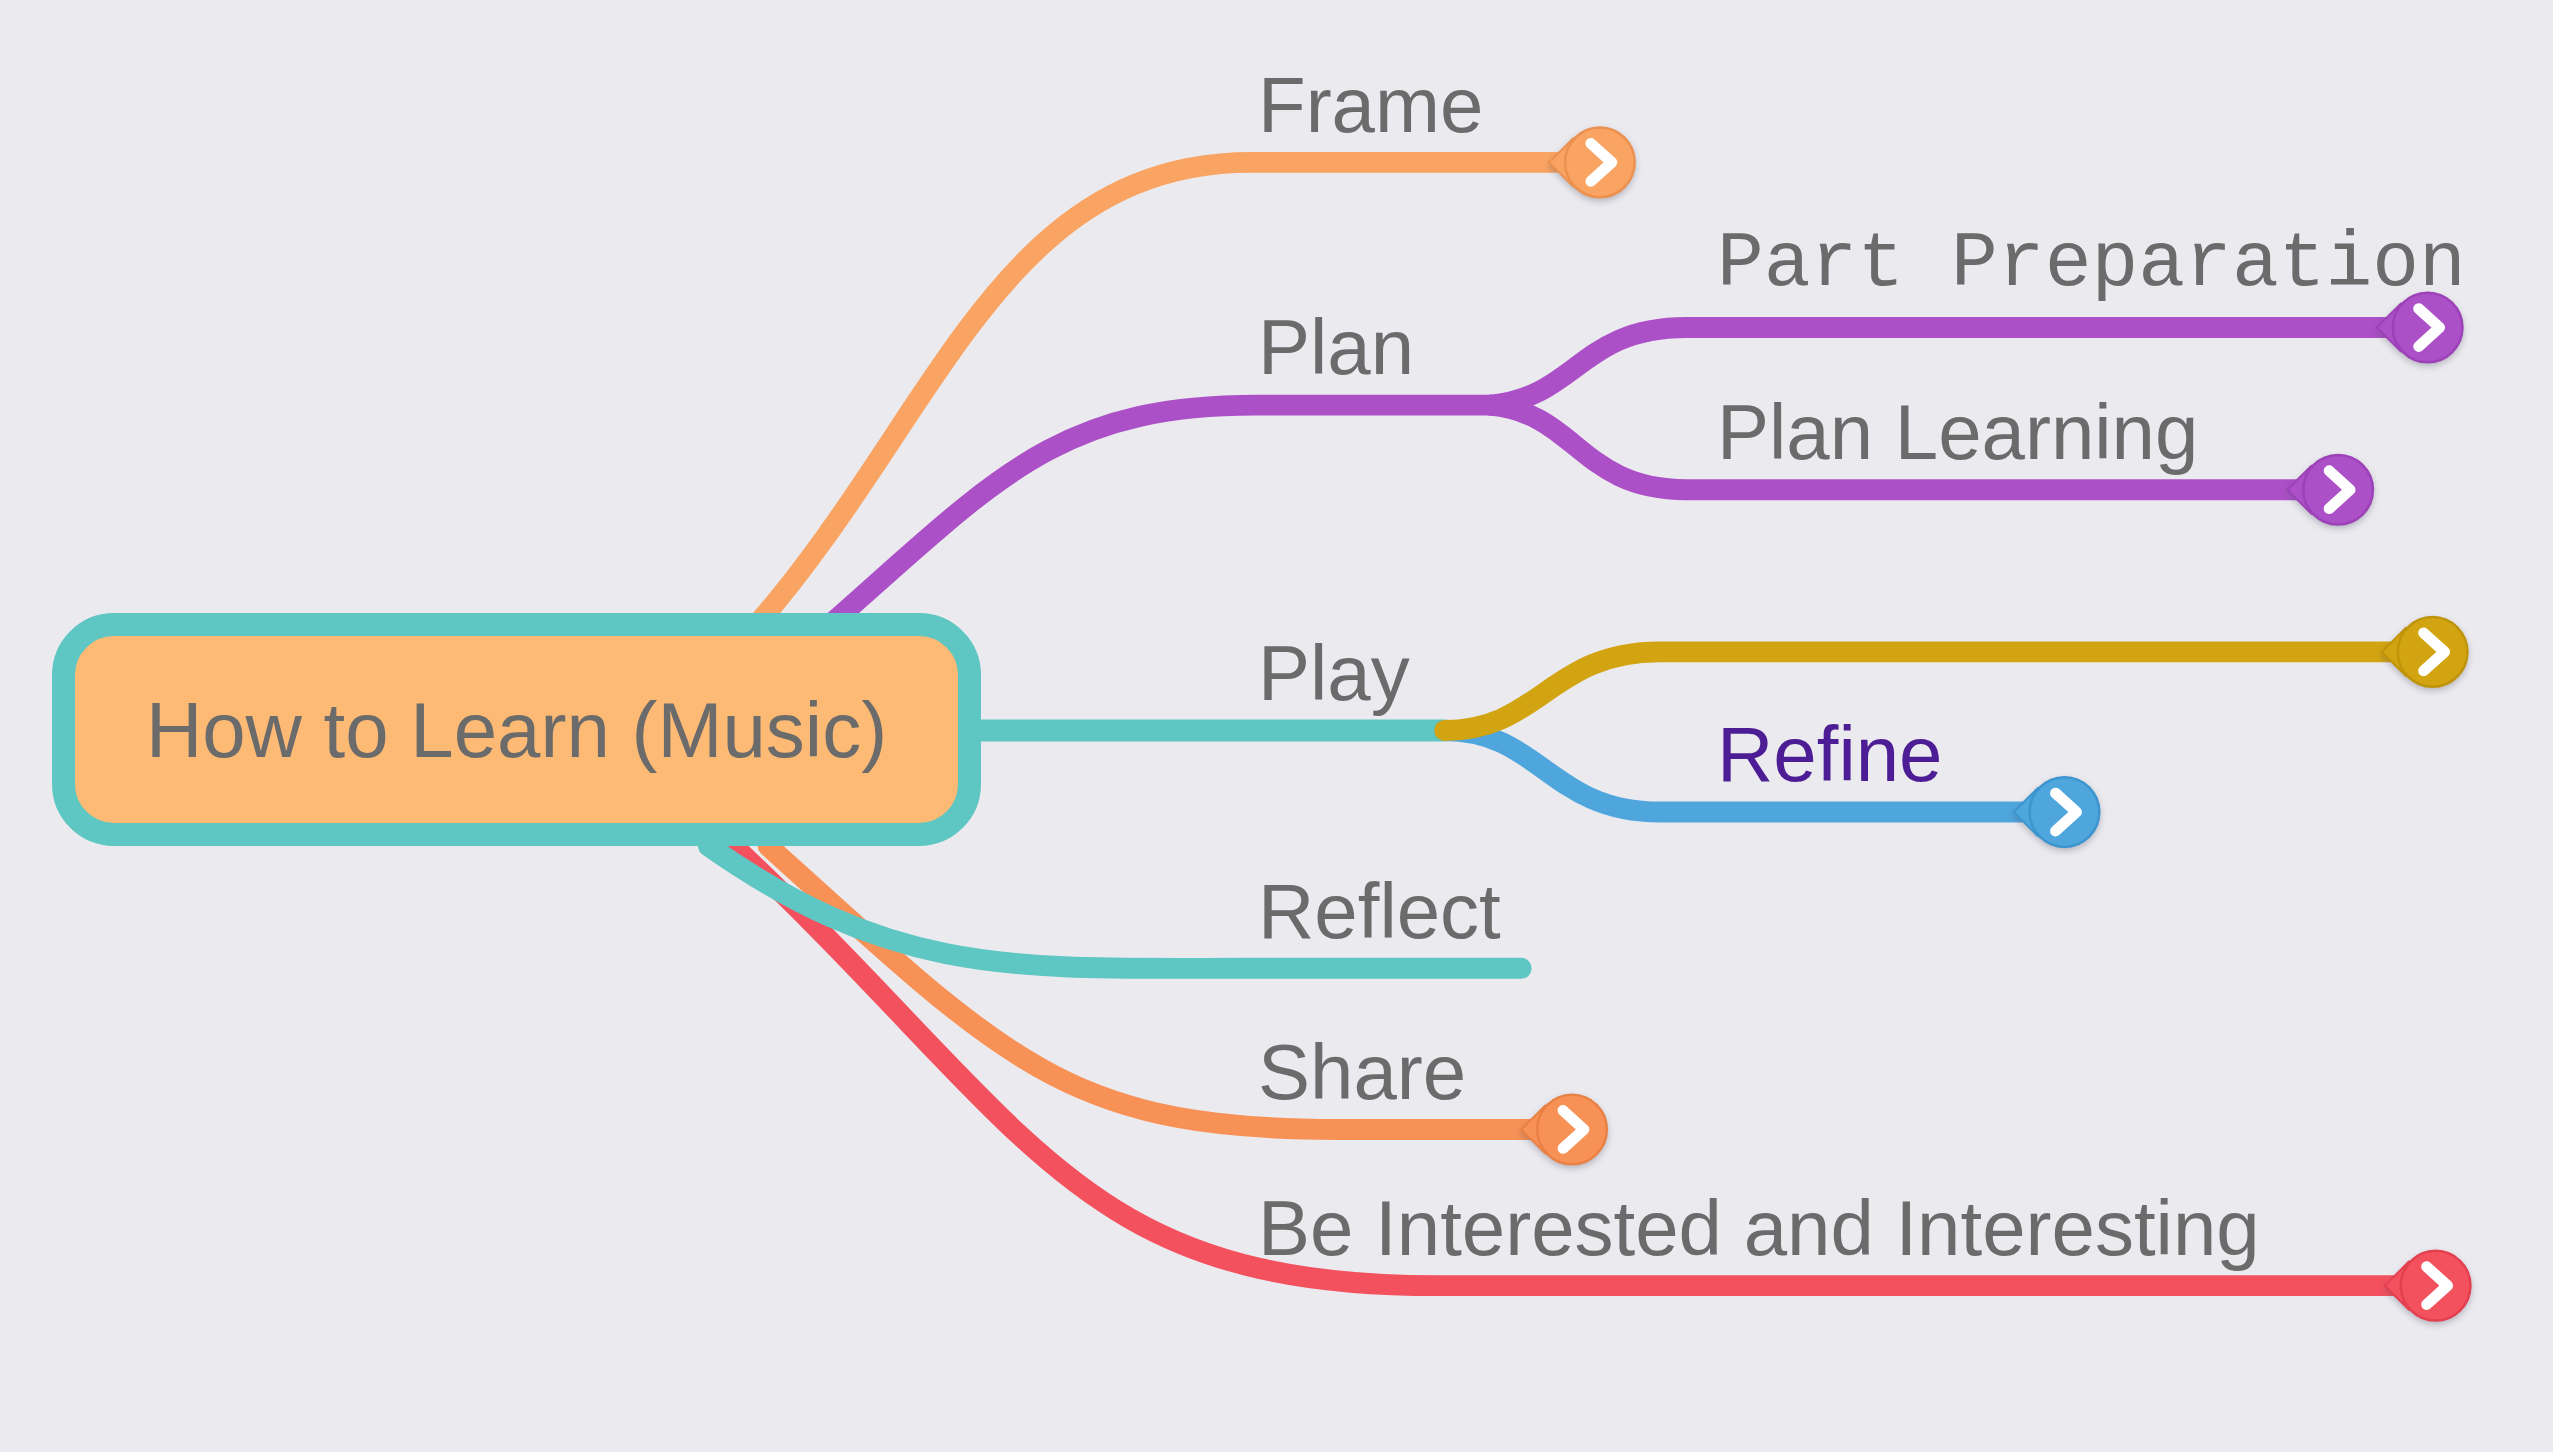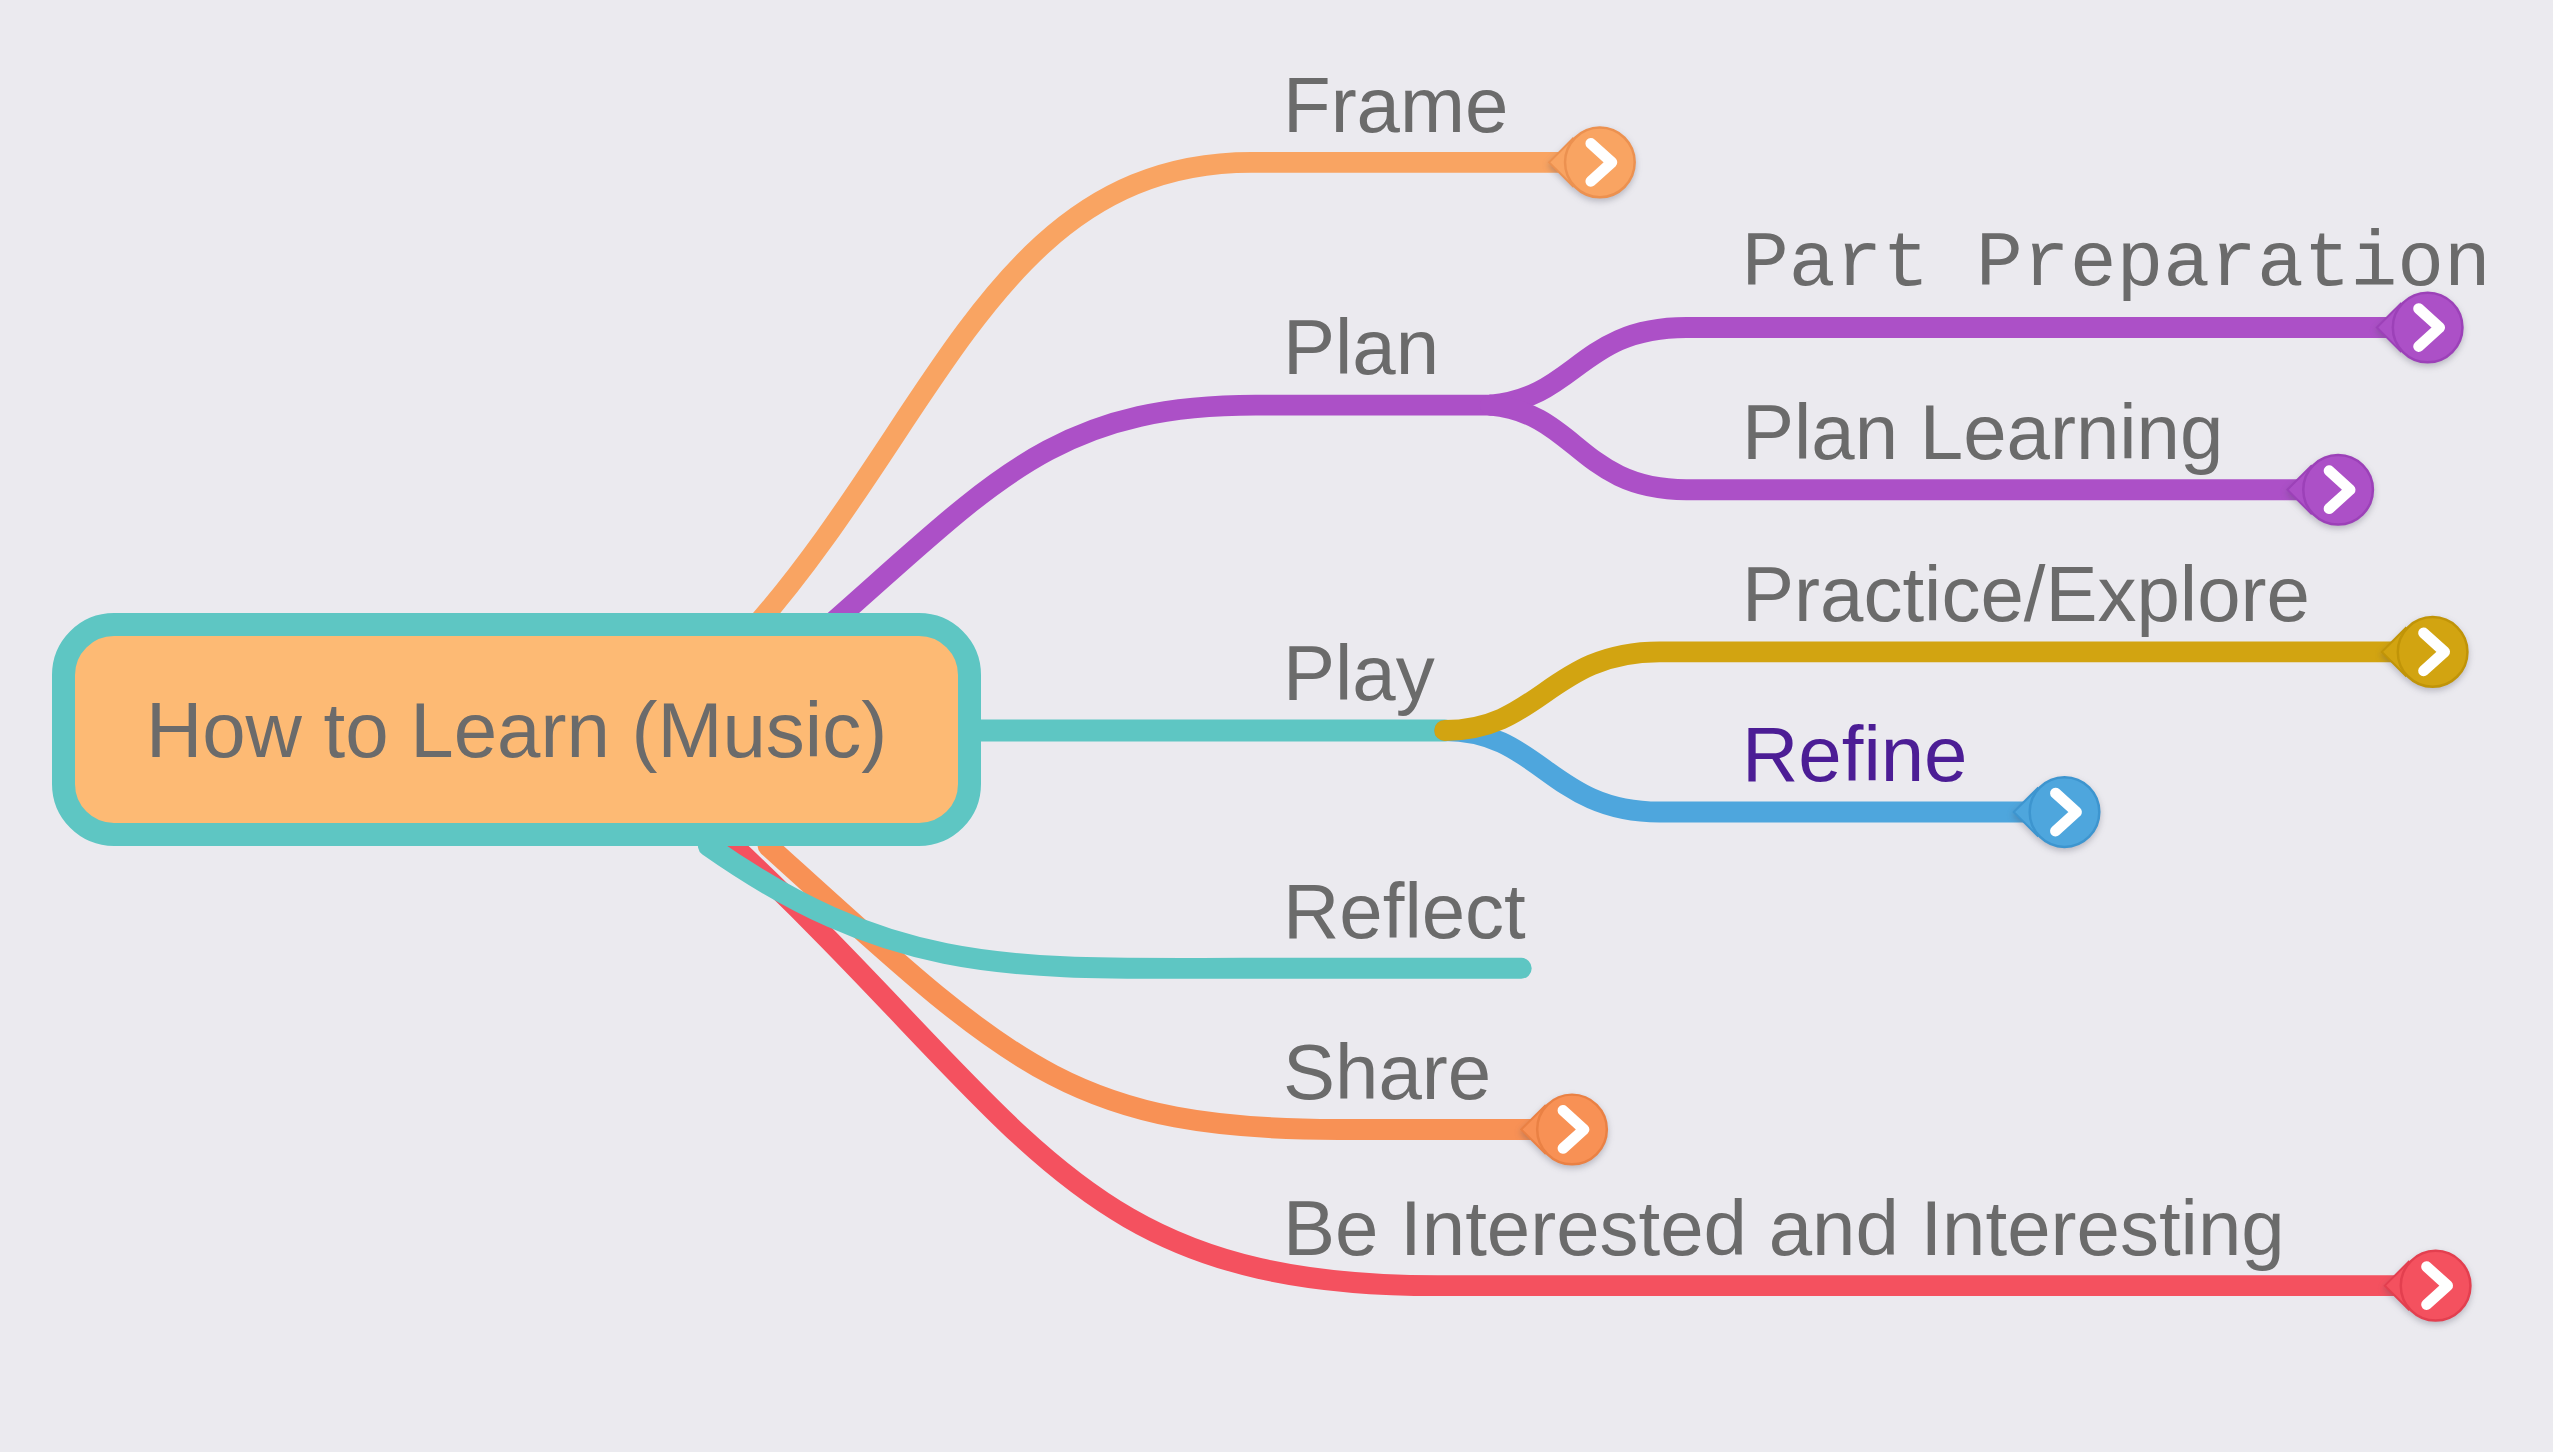--- a/index.html
+++ b/index.html
@@ -18,21 +18,21 @@
     box-sizing:border-box;
     background:#ffffff;
     border-radius:62px;
     display:flex;align-items:center;justify-content:center;
   }
   .root-label{
     font-size:78px;line-height:1;white-space:nowrap;
   }
   .topic-label{
     position:absolute;z-index:3;
-    font-size:78px;line-height:1;white-space:nowrap;margin-left:25px;
+    font-size:78px;line-height:1;white-space:nowrap;
   }
   .collapse-button{filter:drop-shadow(0px 3px 3px rgba(70,70,90,0.30));cursor:pointer;}
 </style>
 </head>
 <body>
 
 <div class="canvas" id="canvas" style="background: rgb(235, 234, 239);">
 
   <svg class="mindmap-svg" id="map-svg" width="2553" height="1453" viewBox="0 0 2566 1460">
       <path d="M737 850 C1040 1135 1080 1292 1445 1292 H2408" class="branch-line" stroke="#F4515F" stroke-width="21"></path>
@@ -84,19 +84,18 @@
 
   <div class="root-node" id="root-node" style="border: 23px solid rgb(94, 198, 195); background: #fdba74;">
     <div class="root-label" style="color: rgb(107, 107, 107);">How to Learn (Music)</div>
   </div>
 
 <div class="topic-label" style="left: 1258px; top: 66px; color: rgb(107, 107, 107);">Frame</div>
     <div class="topic-label" style="left: 1258px; top: 308px; color: rgb(107, 107, 107);">Plan</div>
     <div class="topic-label" style="left: 1717px; top: 225px; color: rgb(107, 107, 107); font-family: Liberation Mono, monospace;">Part Preparation</div>
     <div class="topic-label" style="left: 1717px; top: 393px; color: rgb(107, 107, 107);">Plan Learning</div>
     <div class="topic-label" style="left: 1258px; top: 634px; color: rgb(107, 107, 107);">Play</div>
-    <div class="topic-label" style="left: 1717px; top: 555px; color: rgb(107, 107, 107);">Practice/Explore</div>
     <div class="topic-label" style="left: 1717px; top: 715px; color: #4c1d95;">Refine</div>
     <div class="topic-label" style="left: 1258px; top: 872px; color: rgb(107, 107, 107);">Reflect</div>
     <div class="topic-label" style="left: 1258px; top: 1033px; color: rgb(107, 107, 107);">Share</div>
     <div class="topic-label" style="left: 1258px; top: 1189px; color: rgb(107, 107, 107);">Be Interested and Interesting</div>
   </div>
 
 
 </body></html>

